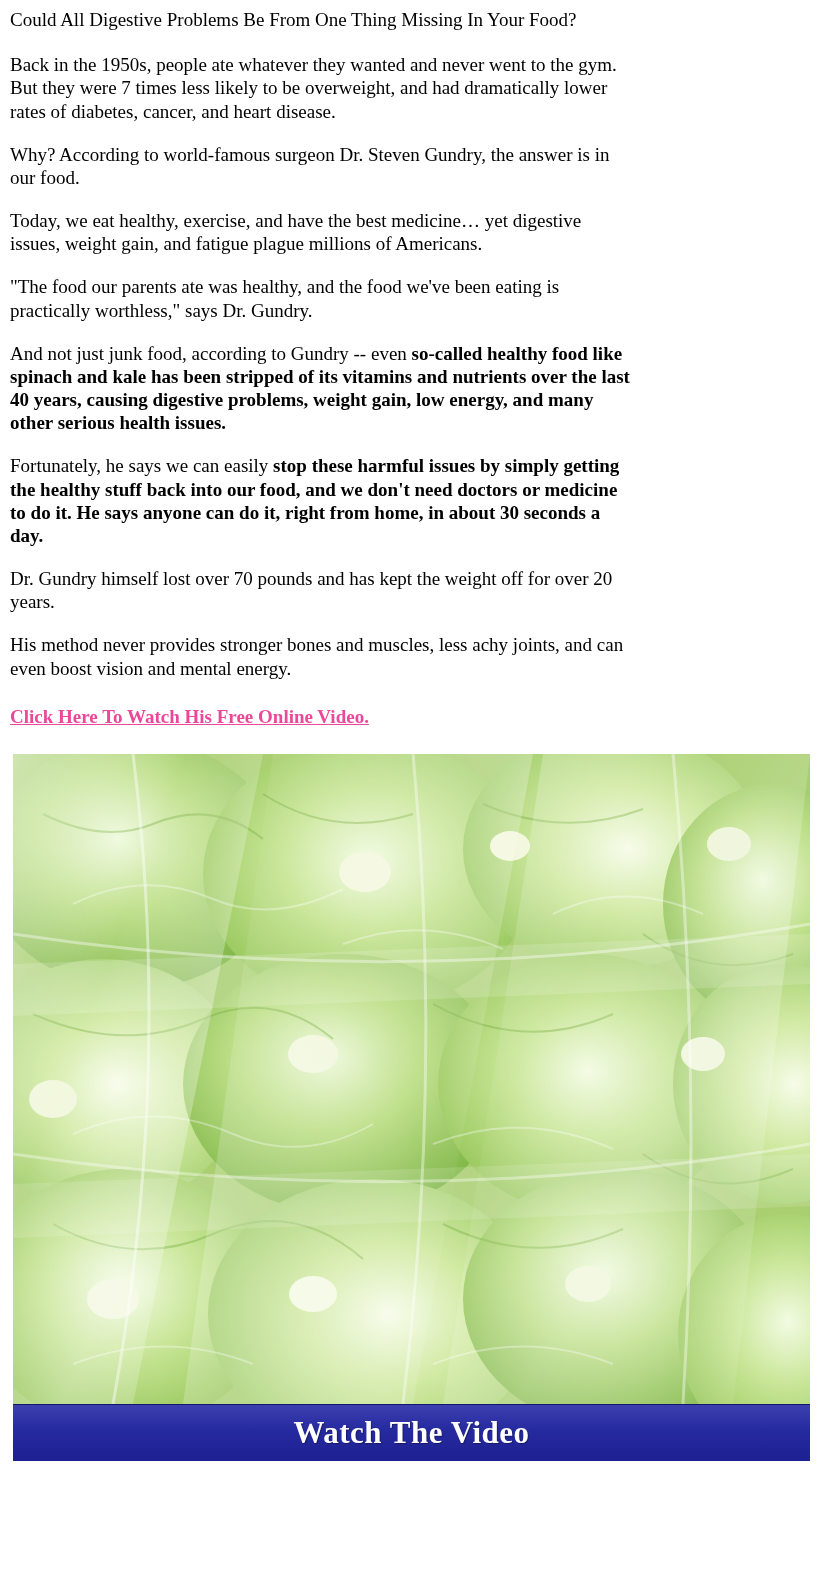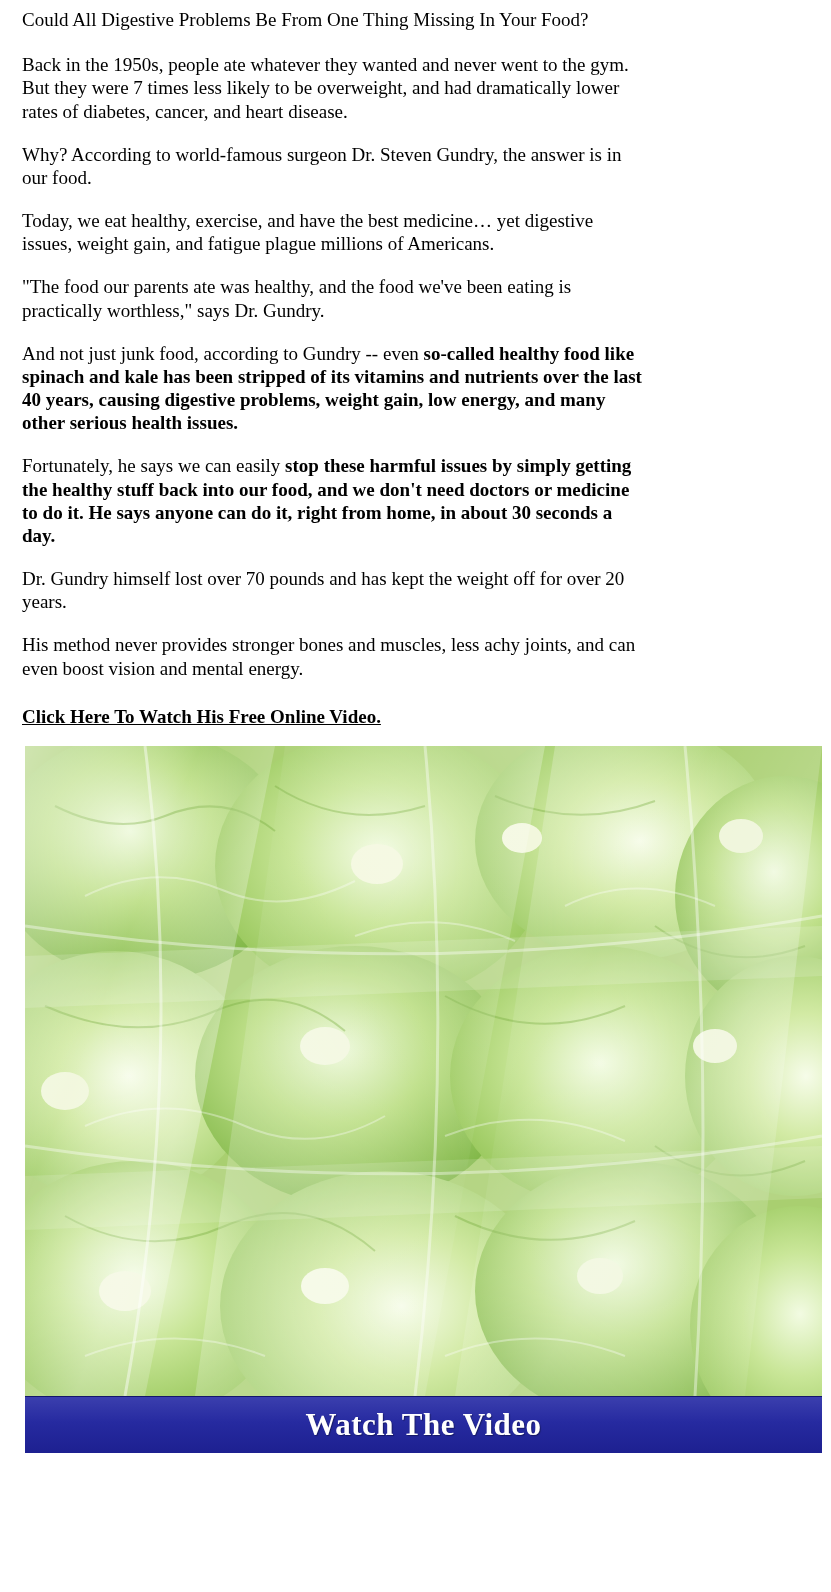--- a/index.html
+++ b/index.html
@@ -8,45 +8,45 @@
     background: #ffffff;
   }
   body {
     width: 831px;
     font-family: "Liberation Serif", "DejaVu Serif", serif;
     color: #000000;
   }
   .page {
     width: 831px;
     box-sizing: border-box;
-    padding: 8px 10px 0 22px;
+    padding: 8px 10px 0 10px;
   }
   p.para {
     font-size: 19px;
     line-height: 1.22;
     margin: 0 0 20px 0;
     max-width: 625px;
   }
   p.para.first {
     margin-bottom: 22px;
   }
   p.para b {
     font-weight: bold;
   }
   .cta-link {
     display: inline-block;
     margin: 6px 0 14px 0;
     font-size: 19px;
     font-weight: bold;
-    color: #000000;
+    color: #ec4899;
     text-decoration: underline;
   }
   .media {
     width: 669px;
-    margin: 4px 0 0 3px;
+    margin: 12px 0 0 3px;
     position: relative;
     line-height: 0;
   }
   .photo {
     width: 797px;
     height: 650px;
     display: block;
     position: relative;
     overflow: hidden;
     background: #bcd98d;

